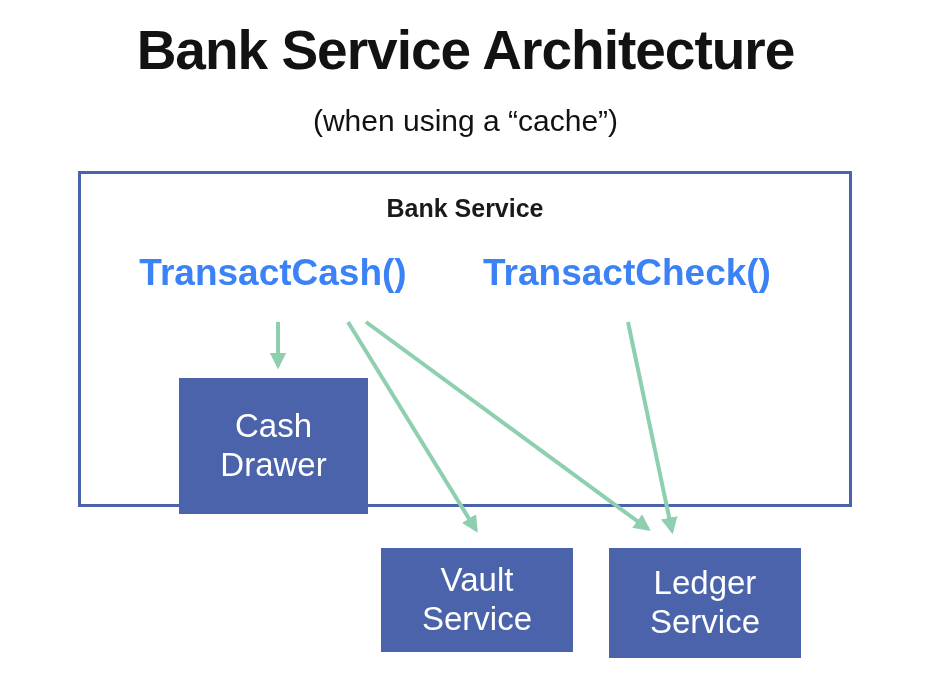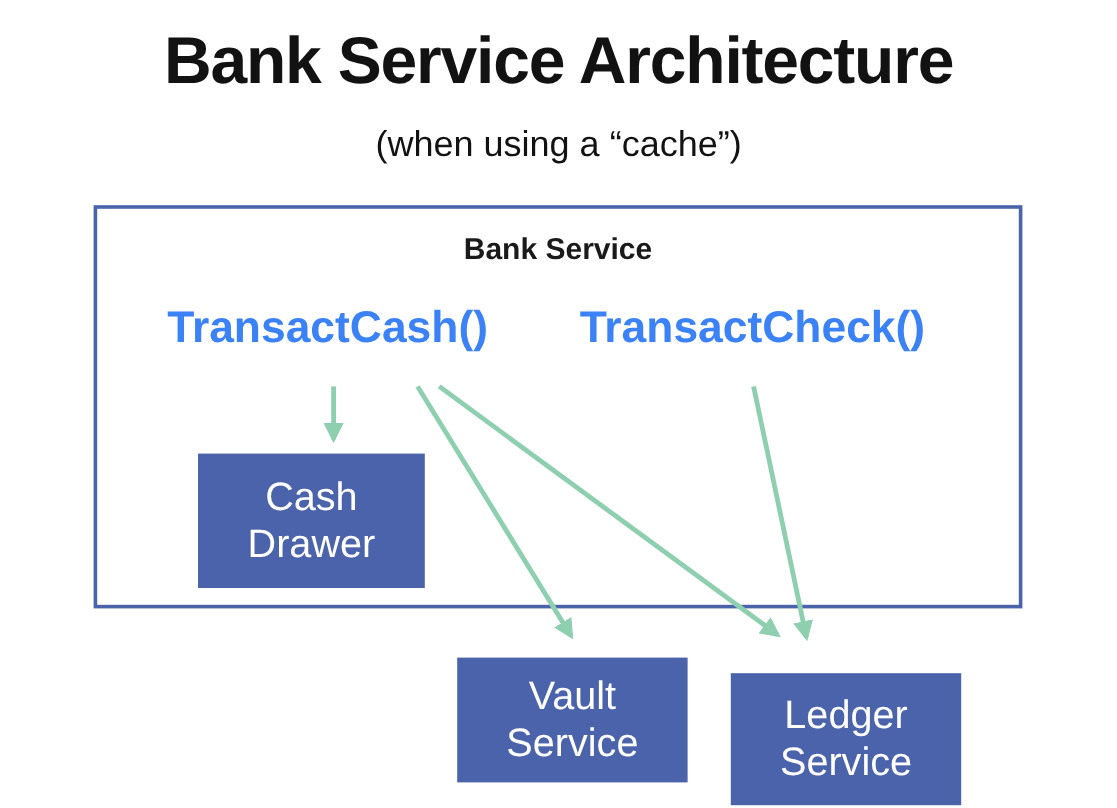--- a/index.html
+++ b/index.html
@@ -75,23 +75,23 @@
     color: #ffffff;
     display: flex;
     flex-direction: column;
     align-items: center;
     justify-content: center;
     text-align: center;
     font-size: 33px;
     font-weight: 400;
     line-height: 1.18;
   }
-  .node-cash-drawer { left: 165px; top: 378px; width: 189px; height: 112px; }
+  .node-cash-drawer { left: 179px; top: 378px; width: 189px; height: 136px; }
   .node-vault       { left: 381px; top: 548px; width: 192px; height: 104px; justify-content: center; }
-  .node-ledger      { left: 609px; top: 548px; width: 192px; height: 110px; margin-top: 13px; }
+  .node-ledger      { left: 609px; top: 548px; width: 192px; height: 110px; }
   .connector-layer {
     position: absolute;
     left: 0;
     top: 0;
     width: 931px;
     height: 673px;
     pointer-events: none;
   }
 </style>
 </head>

